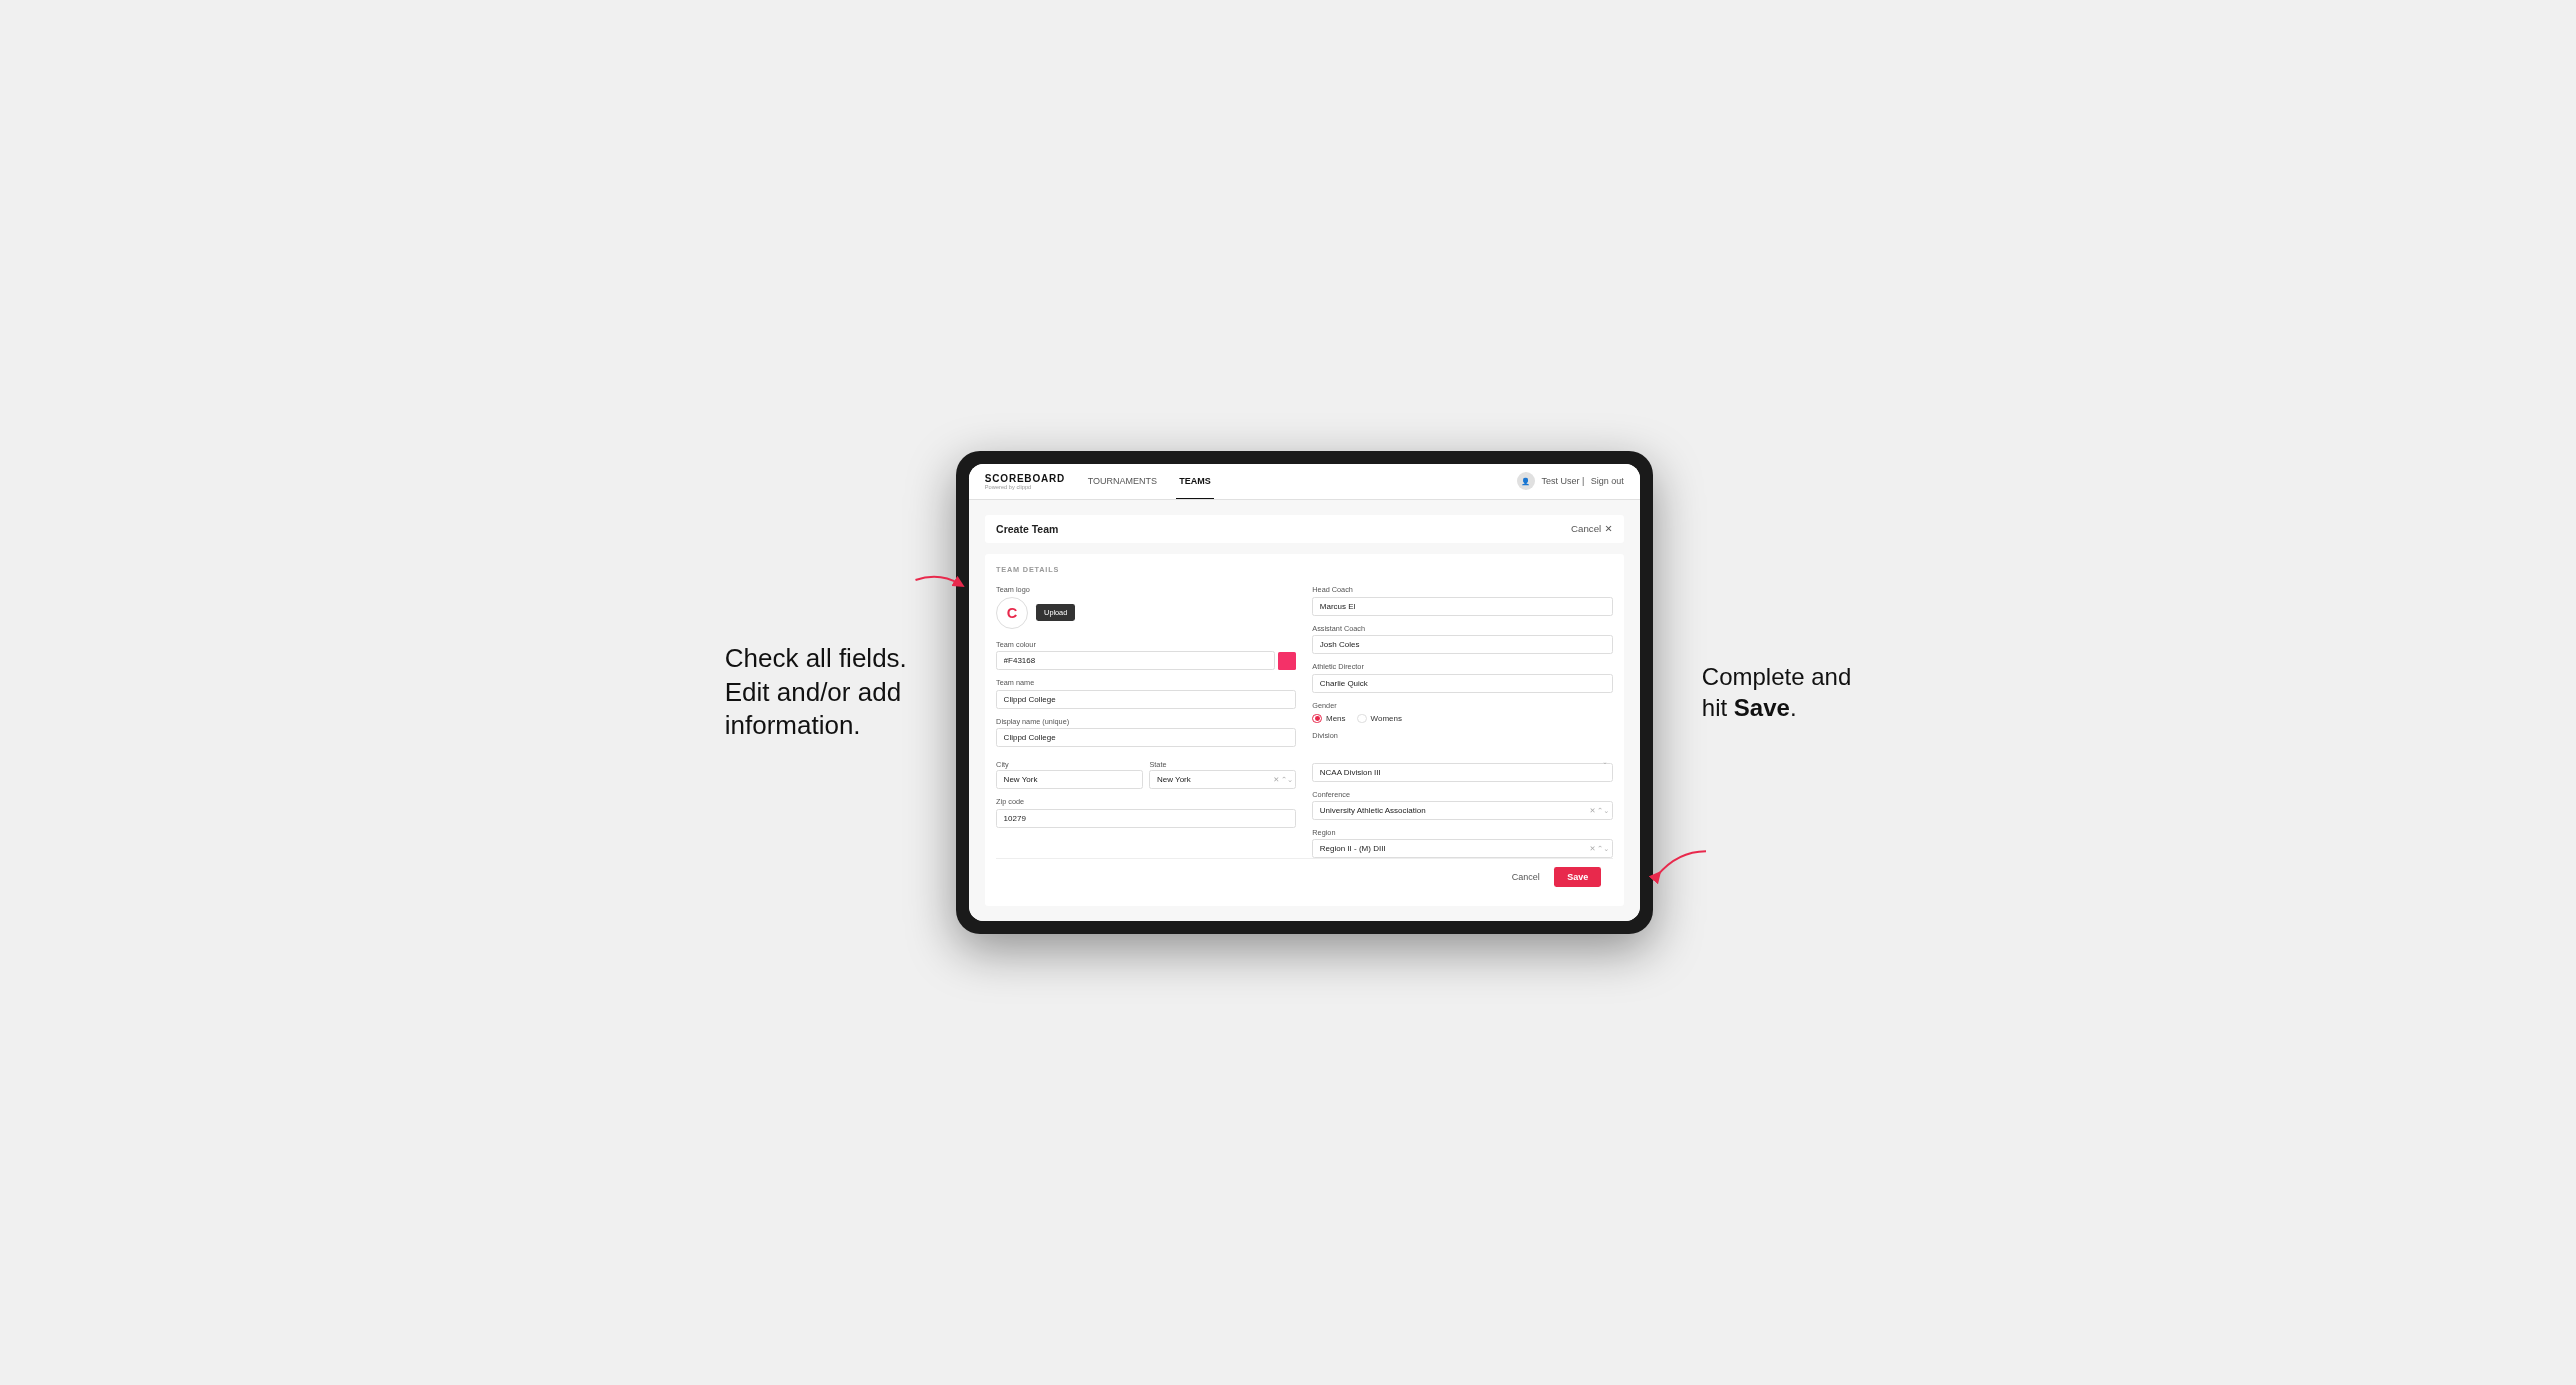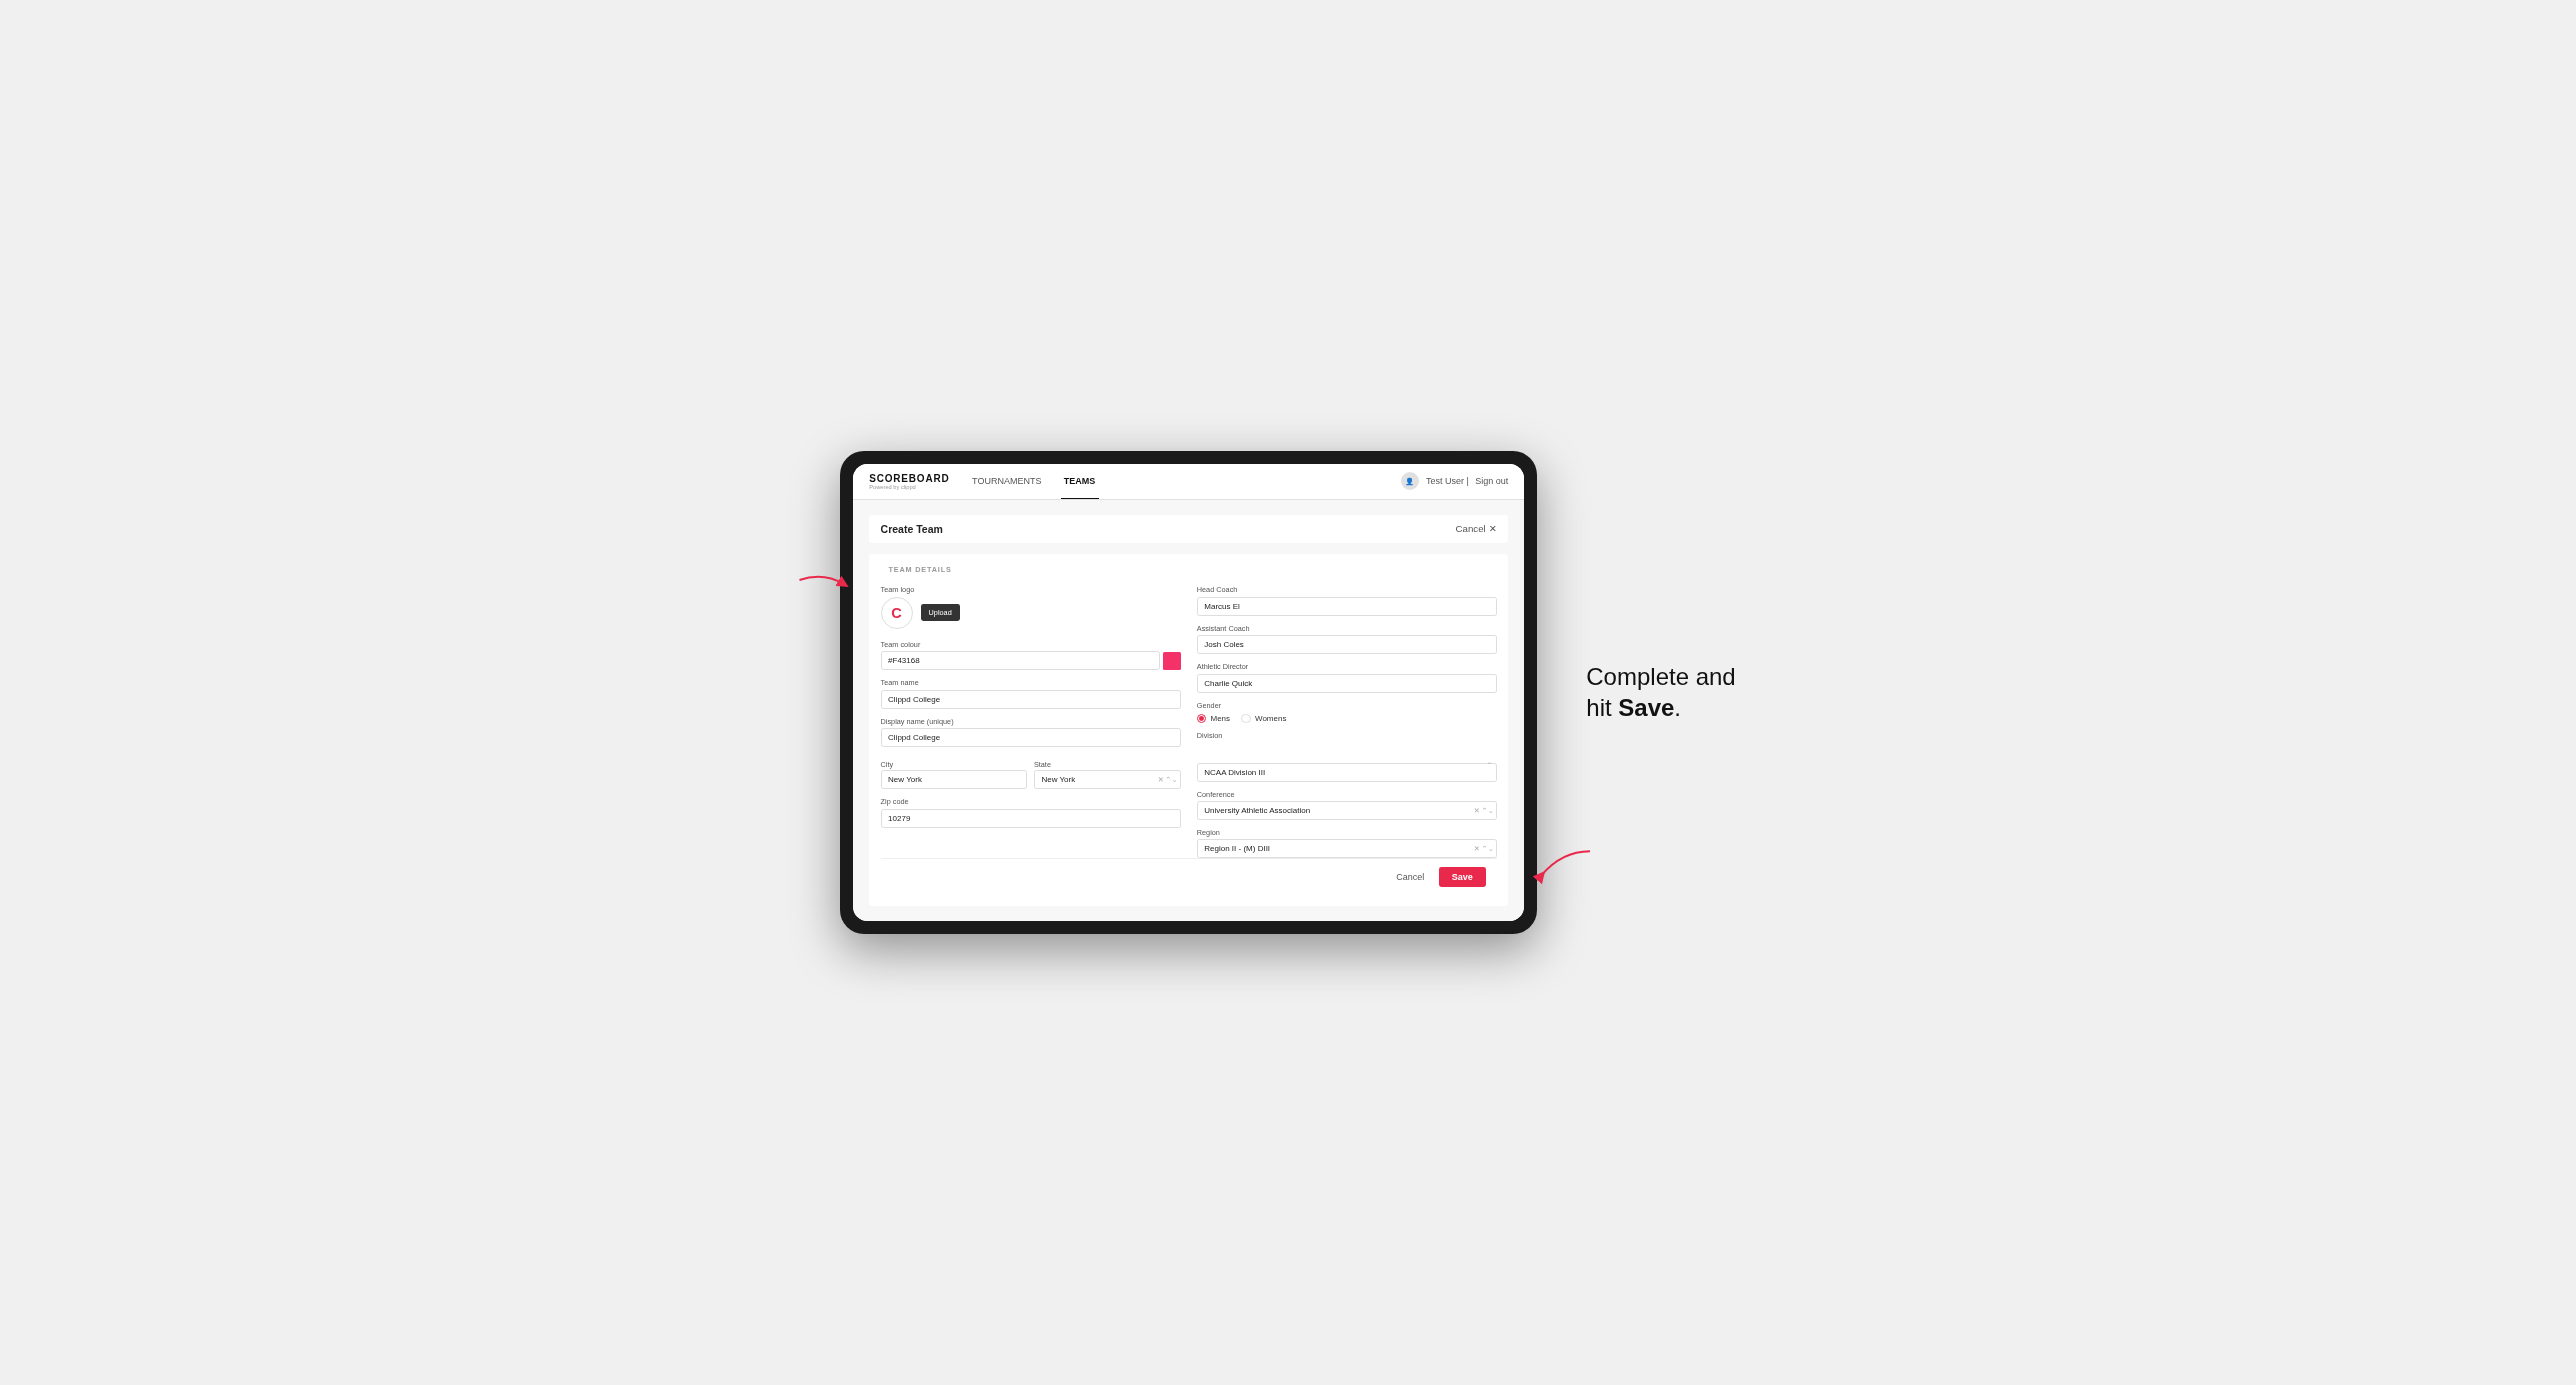--- a/index.html
+++ b/index.html
@@ -182,21 +182,20 @@
       padding: 11.3px;
     }
 
     .section-title {
       font-size: 7.3px;
       font-weight: 700;
       letter-spacing: 0.8px;
       color: #999;
       text-transform: uppercase;
       margin-bottom: 11.3px;
-      margin-left: 8px;
     }
 
     .form-grid {
       display: grid;
       grid-template-columns: 1fr 1fr;
       gap: 0 16px;
     }
 
     .left-col, .right-col {
       display: flex;
@@ -410,20 +409,27 @@
     
     .arrow-svg {
       overflow: visible;
     }
   </style>
 </head>
 <body>
 
 <div class="outer-wrapper">
 
+  <div class="left-instructions">
+    <h2>
+      <span>Check all fields.</span><br>
+      <span>Edit and/or add</span><br>
+      <span>information.</span>
+    </h2>
+  </div>
 
   <div class="tablet-frame">
 
     <div style="position:absolute; left:-41px; top:117px; pointer-events:none;">
       <svg width="49" height="24" viewBox="0 0 60 30" class="arrow-svg">
         <defs>
           <marker id="arrowhead-left" markerWidth="6" markerHeight="6" refX="3" refY="3" orient="auto">
             <path d="M 0 0 L 6 3 L 0 6 Z" fill="#e8294c"></path>
           </marker>
         </defs>

